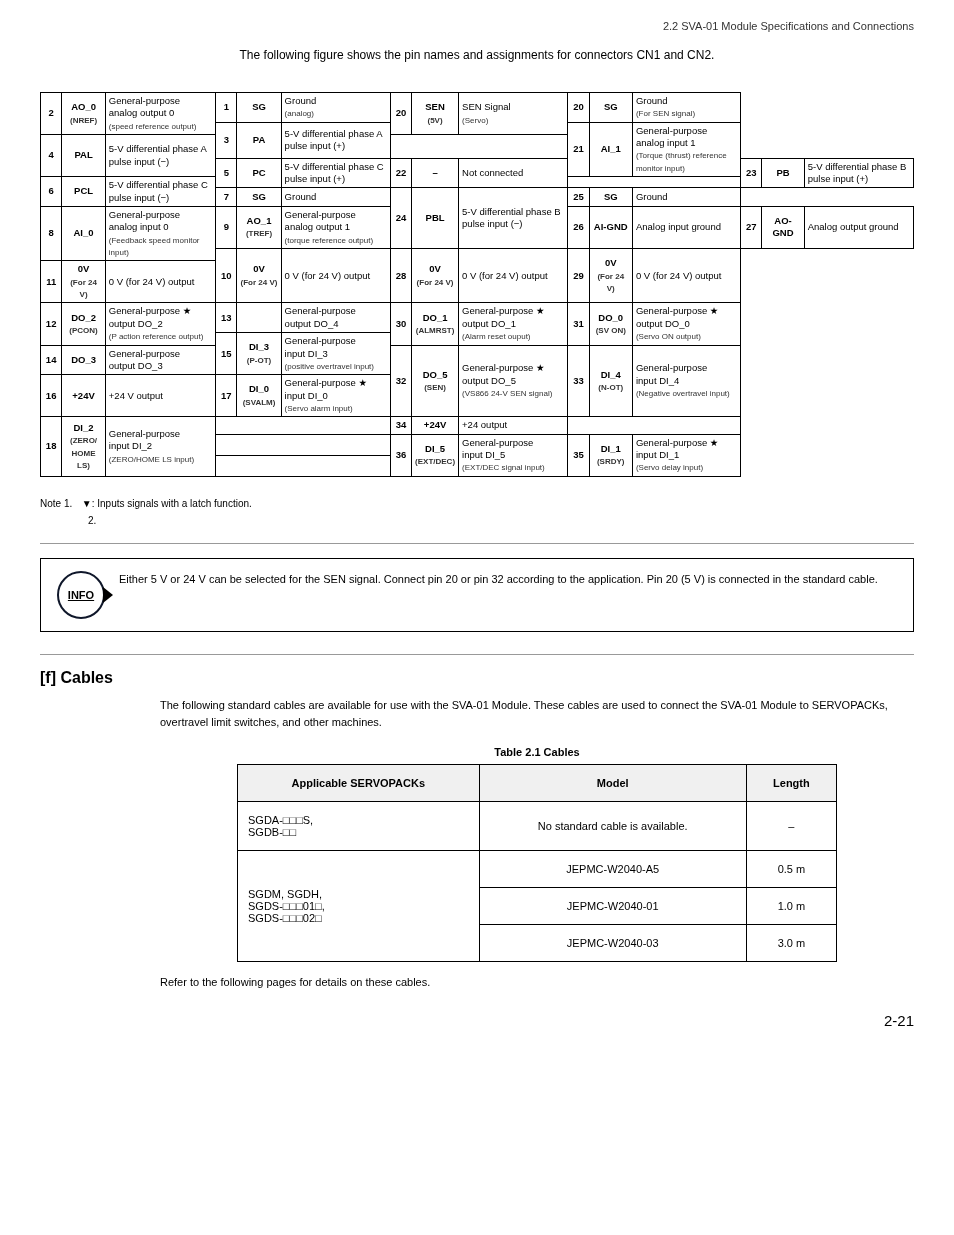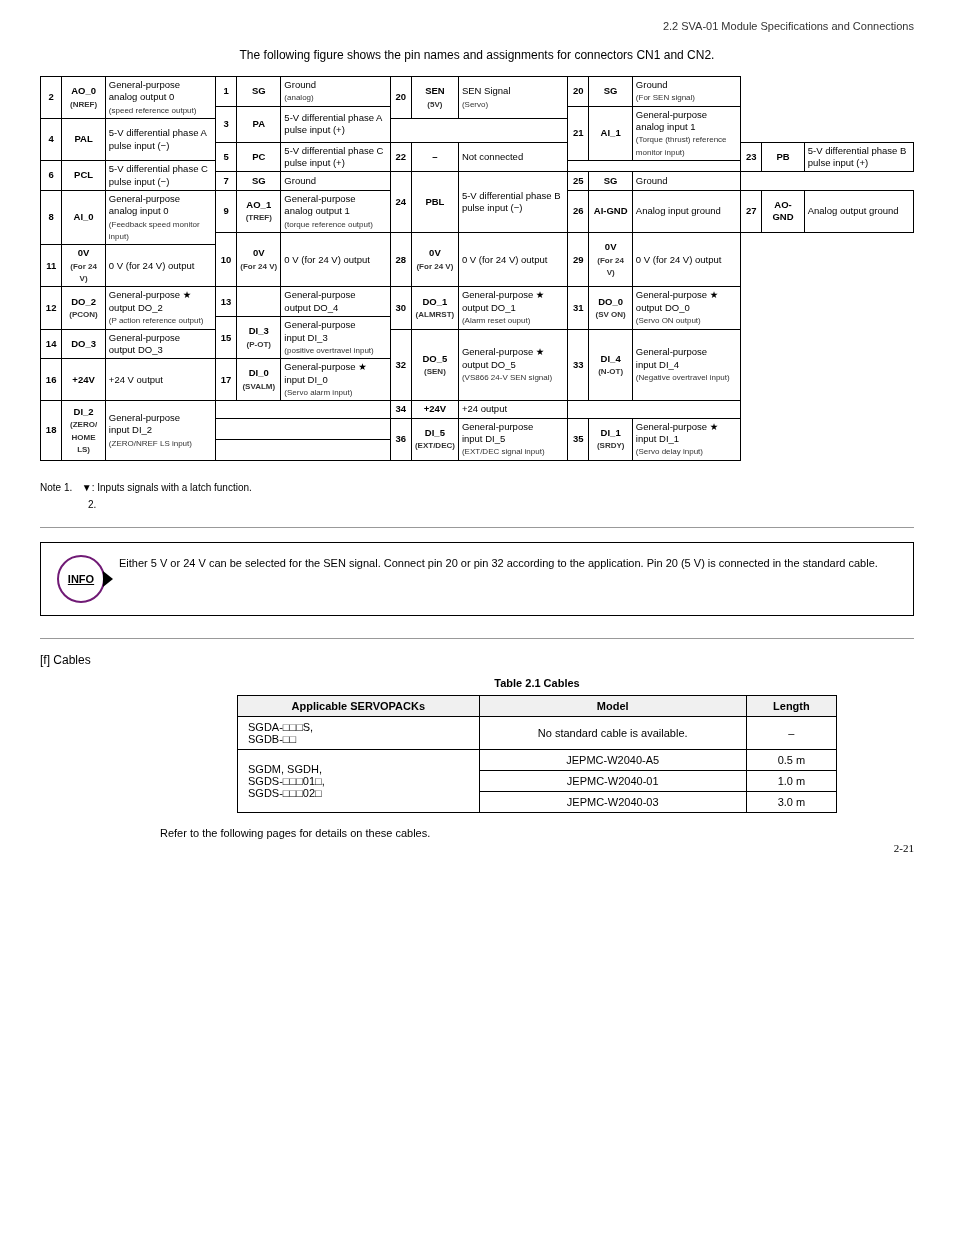--- a/index.html
+++ b/index.html
@@ -14,21 +14,21 @@
     }
     .page-header {
       text-align: right;
       font-size: 11px;
       margin-bottom: 16px;
       color: #333;
     }
     .intro-text {
       text-align: center;
       font-size: 12px;
-      margin-bottom: 14px;
+      margin-bottom: 30px;
     }
     
     .pin-table-wrapper {
       width: 100%;
       margin-bottom: 18px;
     }
     .pin-table {
       border-collapse: collapse;
       width: 100%;
       font-size: 9.5px;
@@ -66,21 +66,21 @@
     
     .info-box {
       display: flex;
       align-items: flex-start;
       border: 1px solid #000;
       padding: 12px 16px;
       margin-bottom: 22px;
       gap: 14px;
     }
     .info-badge {
-      border: 2px solid #701a75;
+      border: 2px solid #0f172a;
       border-radius: 50%;
       width: 48px;
       height: 48px;
       display: flex;
       align-items: center;
       justify-content: center;
       font-size: 11px;
       font-weight: bold;
       flex-shrink: 0;
       position: relative;
@@ -95,22 +95,22 @@
       border-top: 8px solid transparent;
       border-bottom: 8px solid transparent;
       border-left: 10px solid #000;
     }
     .info-text {
       font-size: 11px;
       line-height: 1.6;
     }
     
     .section-heading {
-      font-size: 12px;
-      font-weight: normal;
+      font-size: 16px;
+      font-weight: bold;
       margin-bottom: 10px;
     }
     .section-intro {
       font-size: 11px;
       line-height: 1.6;
       margin-bottom: 14px;
     }
     
     .table-title {
       text-align: center;
@@ -119,21 +119,21 @@
       margin-bottom: 6px;
     }
     .cables-table {
       border-collapse: collapse;
       width: 600px;
       margin: 0 auto 12px auto;
       font-size: 11px;
     }
     .cables-table td, .cables-table th {
       border: 1px solid #000;
-      padding: 4px 10px;
+      padding: 12px 10px;
       text-align: center;
       vertical-align: middle;
     }
     .cables-table th {
       background: #f0f0f0;
     }
     .cables-table .left-align {
       text-align: left;
     }
     .note-text {
@@ -145,22 +145,22 @@
       line-height: 1.7;
       margin-bottom: 12px;
     }
     .notes-section .note-line {
       display: flex;
       align-items: flex-end;
       gap: 4px;
     }
     .page-number {
       text-align: right;
-      font-size: 11px;
-      font-family: Liberation Serif, serif;
+      font-size: 15px;
+      margin-top: 20px;
     }
   </style>
 </head>
 <body>
 
 <div class="page-header">
   <span>2.2  SVA-01 Module Specifications and Connections</span>
 </div>
 
 <div class="intro-text">
@@ -302,21 +302,21 @@
 
 <tr>
   <td class="pin-num">16</td>
   <td class="pin-code">+24V</td>
   <td class="pin-desc">+24 V output</td>
 </tr>
 
 <tr>
   <td class="pin-num" rowspan="3">18</td>
   <td class="pin-code" rowspan="3">DI_2<br><span class="small-text">(ZERO/<br>HOME LS)</span></td>
-  <td class="pin-desc" rowspan="3">General-purpose<br>input DI_2<br><span class="small-text">(ZERO/NREF LS  input)</span></td>
+  <td class="pin-desc" rowspan="3">General-purpose<br>input DI_2<br><span class="small-text">(ZERO/HOME LS  input)</span></td>
   <td colspan="3"></td>
   <td class="pin-num">34</td>
   <td class="pin-code">+24V</td>
   <td class="pin-desc">+24 output</td>
   <td colspan="3"></td>
 </tr>
 <tr>
   <td colspan="3"></td>
   <td class="pin-num" rowspan="2">36</td>
   <td class="pin-code" rowspan="2">DI_5<br><span class="small-text">(EXT/DEC)</span></td>
@@ -351,20 +351,21 @@
   <div class="info-text">
     <span>Either 5 V or 24 V can be selected for the SEN signal. Connect pin 20 or pin 32 according to the application. Pin 20 (5 V) is connected in the standard cable.</span>
   </div>
 </div>
 
 <hr class="section-divider">
 
 <div>
   <div class="section-heading">[f]  Cables</div>
   <div style="padding-left: 120px;">
+    <p class="section-intro">The following standard cables are available for use with the SVA-01 Module. These cables are used to connect the SVA-01 Module to SERVOPACKs, overtravel limit switches, and other machines.</p>
     <div class="table-title">Table 2.1  Cables</div>
     <table class="cables-table">
       <thead>
         <tr>
           <th>Applicable SERVOPACKs</th>
           <th>Model</th>
           <th>Length</th>
         </tr>
       </thead>
       <tbody>

